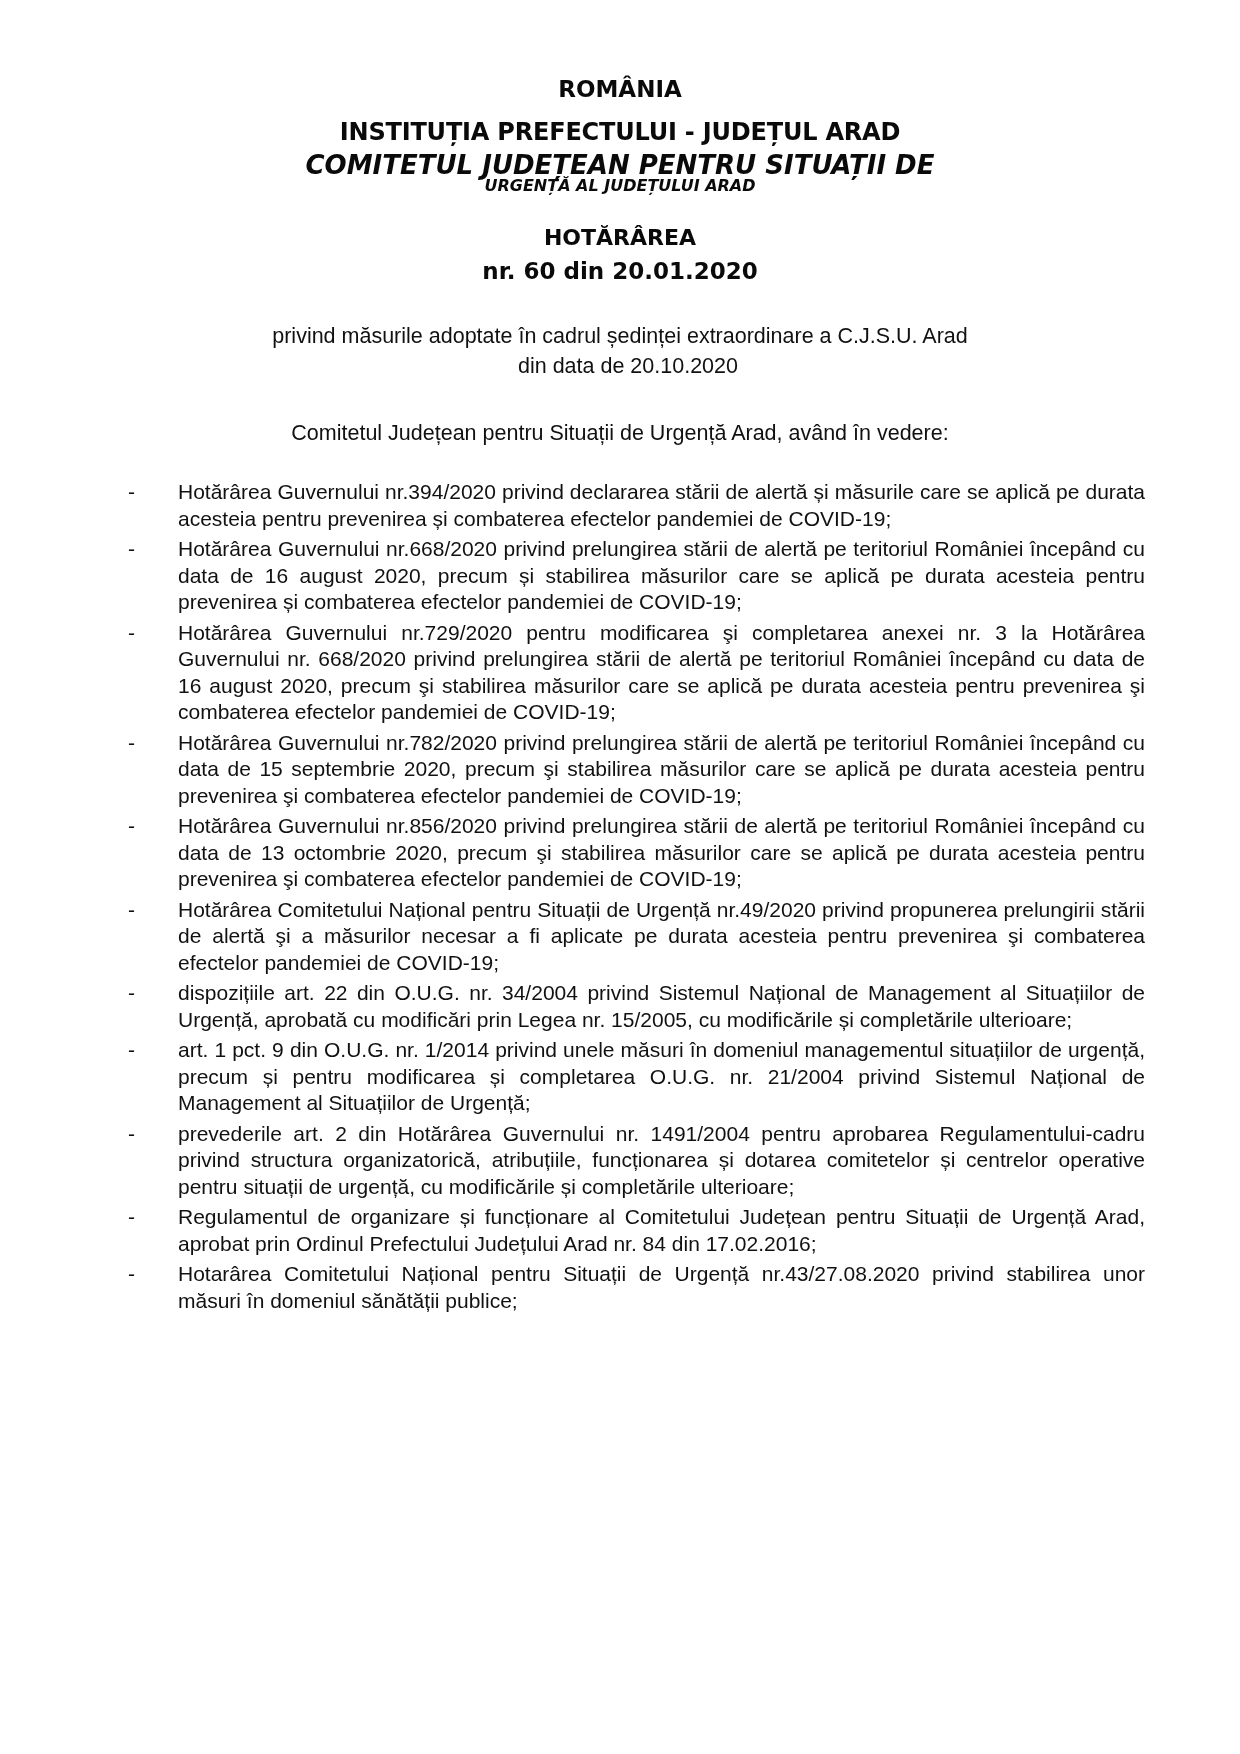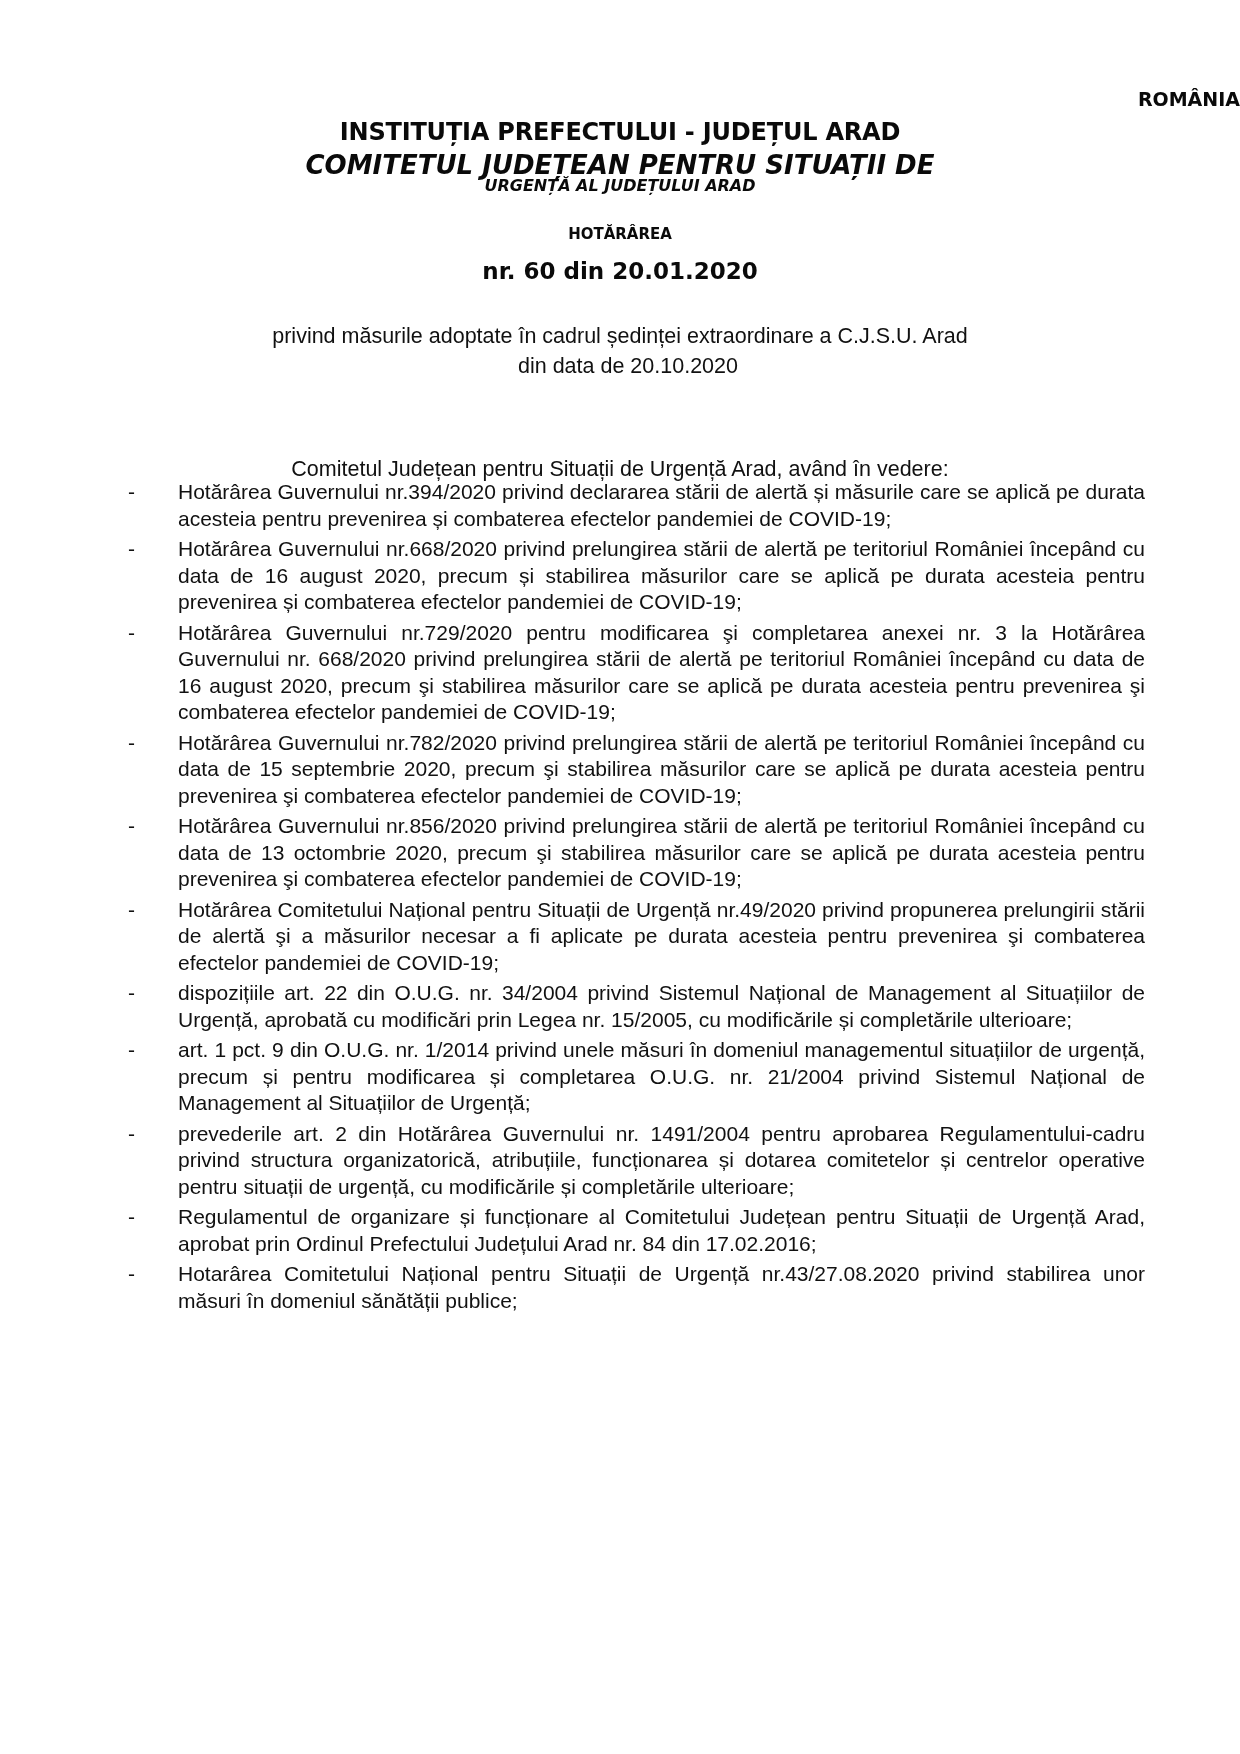--- a/index.html
+++ b/index.html
@@ -1,28 +1,28 @@
 <!DOCTYPE html>
 <html><head>
 <meta charset="utf-8">
 <style>
   html, body { margin: 0; padding: 0; background: #ffffff; }
   body { width: 1240px; height: 1754px; position: relative; overflow: hidden; color: #111; }
   .page { position: absolute; left: 0; top: 0; width: 1240px; height: 1754px; }
   .hdr { position: absolute; left: 0; width: 1240px; text-align: center; font-family: "DejaVu Sans", sans-serif; font-weight: bold; color: #0a0a0a; white-space: nowrap; }
-  .h-country { top: 88px; font-size: 19px; text-align: right; }
+  .h-country { top: 76px; font-size: 23px; }
   .h-inst { top: 118px; font-size: 24px; letter-spacing: -0.2px; }
   .h-com1 { top: 150px; font-size: 26px; font-style: italic; }
   .h-com2 { top: 176px; font-size: 16px; font-style: italic; }
-  .h-title { top: 225px; font-size: 15px; }
+  .h-title { top: 225px; font-size: 22px; }
   .h-nr { top: 258px; font-size: 23px; }
   .sub { position: absolute; left: 0; width: 1240px; text-align: center; font-family: "Liberation Sans", sans-serif; font-size: 21.5px; white-space: nowrap; color: #111; }
   .sub1 { top: 324px; }
   .sub2 { top: 354px; margin-left: 8px; }
-  .intro { top: 421px; margin-top: 36px; }
+  .intro { top: 421px; }
   .list { position: absolute; left: 128px; top: 479px; width: 1017px; margin: 0; padding: 0; list-style: none; font-family: "Liberation Sans", sans-serif; font-size: 21px; line-height: 26.5px; color: #111; }
   .item { position: relative; padding-left: 50px; margin: 0 0 4px 0; text-align: justify; }
   .dash { position: absolute; left: 0; top: 0; width: 20px; }
   .item-text { display: block; }
 </style>
 </head>
 <body>
 
 <div class="page">
   <div class="hdr h-country">ROMÂNIA</div>

